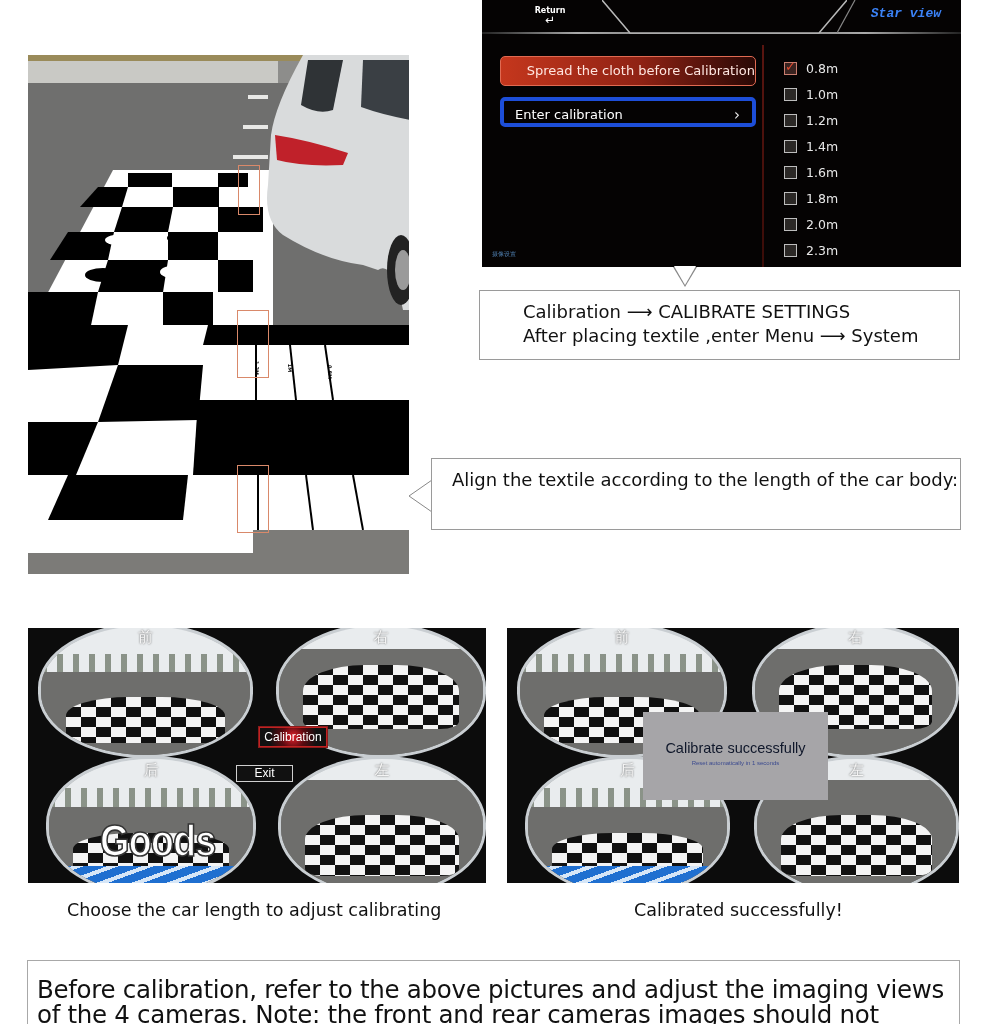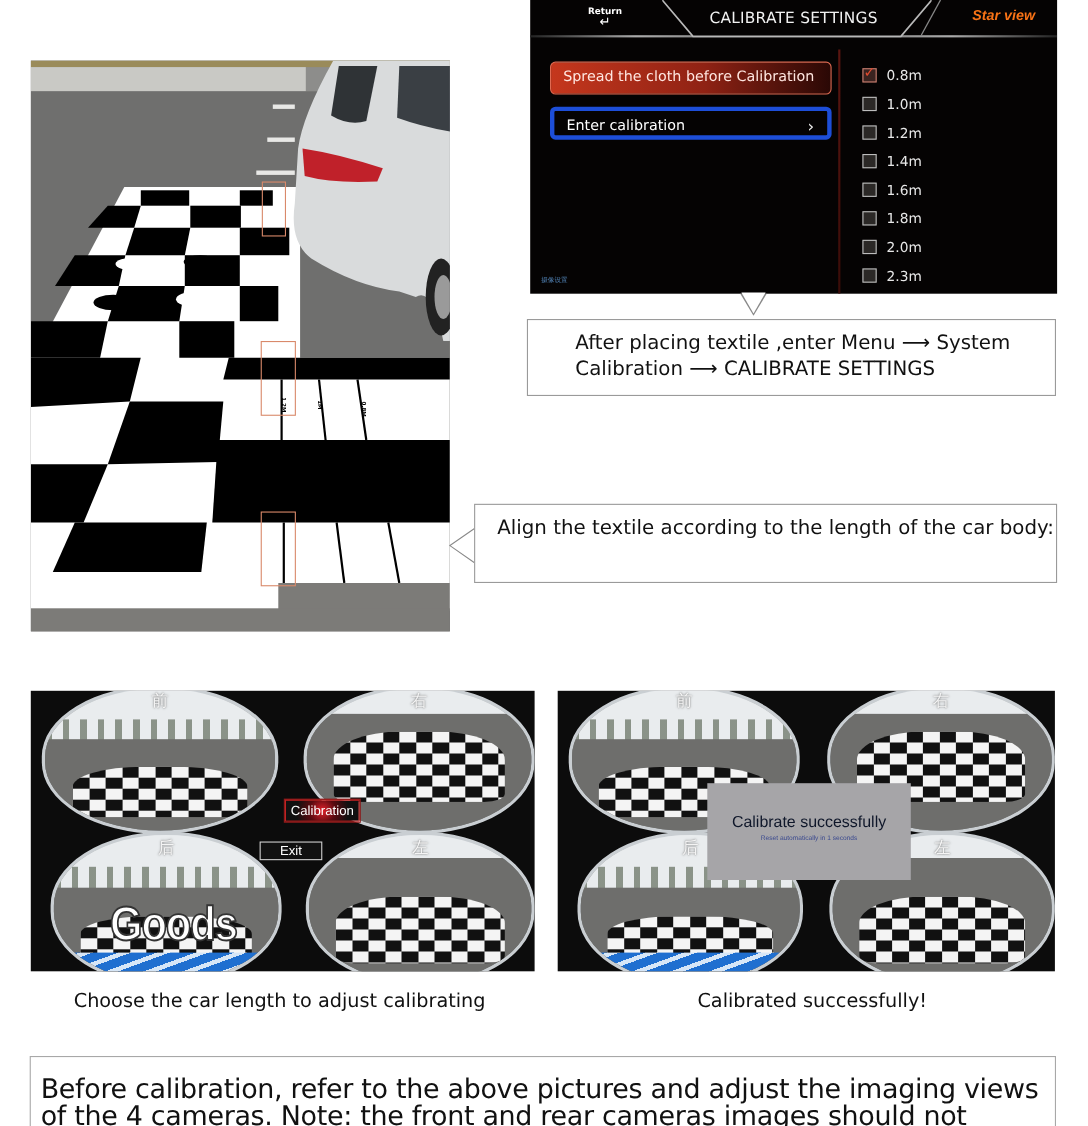--- a/index.html
+++ b/index.html
@@ -20,23 +20,23 @@
   .car-photo .tick-label { position: absolute; font-size: 5px; font-weight: bold; transform: rotate(90deg); color: #000; }
 
   
   .calib-screen { position: absolute; left: 482px; top: 0; width: 479px; height: 267px; background: #050303; overflow: hidden; }
   .calib-screen .header-line { position: absolute; left: 0; top: 32px; width: 100%; height: 2px; background: linear-gradient(90deg, #222 0%, #aaa 20%, #666 50%, #aaa 80%, #222 100%); }
   .calib-screen .title-frame { position: absolute; left: 120px; top: 0; width: 245px; height: 36px; }
   .return-btn { position: absolute; left: 34px; top: 6px; width: 40px; height: 22px; color: #fff; text-align: center; cursor: pointer; margin-left: 14px; }
   .return-btn .lbl { font-size: 8px; font-weight: bold; display: block; }
   .return-btn .arrow { font-size: 12px; line-height: 10px; display: block; }
   .calib-title { position: absolute; left: 0; right: 0; top: 9px; text-align: center; font-size: 14px; color: #f2f2f2; letter-spacing: 0.2px; }
-  .brand { position: absolute; right: 20px; top: 6px; font-family: Liberation Sans, sans-serif; font-style: italic; font-weight: bold; font-size: 13px; color: #f97316; margin-left: 40px; }
+  .brand { position: absolute; right: 20px; top: 6px; font-family: Liberation Mono, monospace; font-style: italic; font-weight: bold; font-size: 13px; color: #3b82f6; margin-left: 40px; }
   .menu-btn { position: absolute; left: 18px; width: 256px; height: 30px; border-radius: 5px; font-size: 13px; color: #fff; padding-left: 11px; line-height: 28px; cursor: pointer; }
-  .menu-btn.active { top: 56px; background: linear-gradient(90deg, #c5371d 0%, #8f2214 55%, #2a0805 100%); border: 1px solid #e06a52; color: #ffe6e0; }
+  .menu-btn.active { top: 56px; background: linear-gradient(90deg, #c5371d 0%, #8f2214 55%, #2a0805 100%); border: 1px solid #e06a52; color: #ffe6e0; text-align: right; }
   .menu-btn.normal { top: 97px; background: #050303; border: 4px solid #1d4ed8; }
   .menu-btn .chev { position: absolute; right: 12px; top: 0; font-size: 15px; color: #eee; }
   .divider-v { position: absolute; left: 280px; top: 45px; width: 2px; height: 222px; background: linear-gradient(180deg, #5a1510, #3a0c08); }
   .len-list { position: absolute; left: 302px; top: 55px; }
   .len-item { position: relative; height: 26px; display: flex; align-items: center; cursor: pointer; }
   .chk { width: 13px; height: 13px; border: 1px solid #bdbdbd; background: #2b2826; position: relative; margin-right: 9px; }
   .chk.on { border-color: #c97e70; background: #3a2320; }
   .chk.on::after { content: "✓"; position: absolute; left: 0px; top: -4px; font-size: 13px; color: #e04a2e; font-weight: bold; }
   .len-label { font-size: 12.5px; color: #e8e8e8; }
   .footer-tag { position: absolute; left: 10px; top: 250px; font-size: 6px; color: #4f7fb0; }
@@ -151,21 +151,20 @@
     <polyline points="0,0 28,33 217,33 245,0" fill="#050303" stroke="#b8b8b8" stroke-width="1.5"></polyline>
   </svg>
   <svg style="position:absolute; left:355px; top:0; width:20px; height:36px;" viewBox="0 0 20 36">
     <polyline points="18,0 0,33" fill="none" stroke="#888" stroke-width="1.2"></polyline>
   </svg>
 
   <div class="return-btn">
     <span class="lbl">Return</span>
     <span class="arrow">↵</span>
   </div>
-  <div class="calib-title">CALIBRATE SETTINGS</div>
   <div class="brand">Star view</div>
 
   <div class="menu-btn active">
     <span>Spread the cloth before Calibration</span>
   </div>
   <div class="menu-btn normal">
     <span>Enter calibration</span>
     <span class="chev">›</span>
   </div>
 
@@ -204,22 +203,22 @@
         <span class="chk"></span>
         <span class="len-label">2.3m</span>
       </div>
   </div>
 
   <div class="footer-tag">摄像设置</div>
 </div>
 
 <div class="pointer-down"></div>
 <div class="callout callout-1">
+  <div>Calibration ⟶ CALIBRATE SETTINGS</div>
   <div>After placing textile ,enter Menu ⟶ System</div>
-  <div>Calibration ⟶ CALIBRATE SETTINGS</div>
 </div>
 
 <svg class="pointer-left" viewBox="0 0 24 36">
   <polyline points="24,2 1,18 24,34" fill="#fff" stroke="#888" stroke-width="1"></polyline>
 </svg>
 <div class="callout callout-2">
   <div>Align the textile according to the length of the car body:</div>
 </div>
 
 <div class="quad quad-left">

